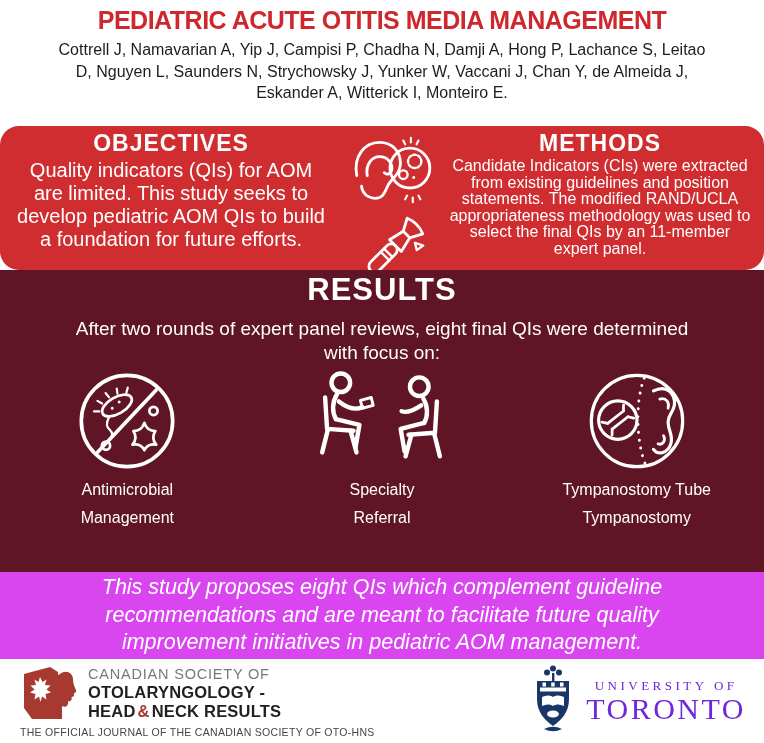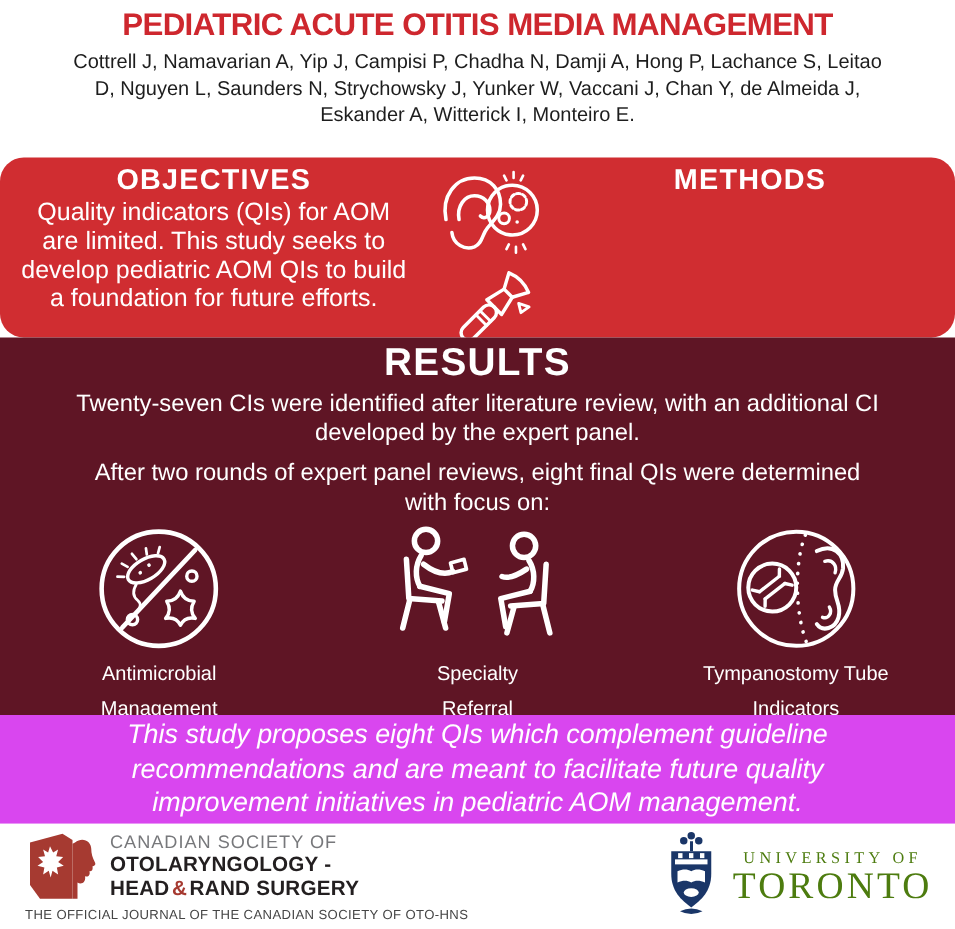--- a/index.html
+++ b/index.html
@@ -56,21 +56,21 @@
     padding:0 14px 0 20px;
   }
   .cso-block { display:flex; flex-direction:column; justify-content:center; }
   .cso-main { display:flex; flex-direction:row; align-items:center; }
   .cso-text { margin-left:10px; }
   .cso-line1 { color:#77787B; font-size:14.5px; letter-spacing:0.8px; line-height:17px; }
   .cso-line2, .cso-line3 { color:#231F20; font-weight:bold; font-size:16.5px; line-height:18.5px; letter-spacing:0.2px; }
   .cso-amp { color:#A63A31; margin:0 2px; }
   .cso-tagline { margin-top:4px; color:#454545; font-size:10.5px; letter-spacing:0.3px; }
   .uoft-block { display:flex; flex-direction:row; align-items:center; margin-right:4px; }
-  .uoft-text { margin-left:10px; text-align:center; color:#4d7c0f; font-family:"Liberation Serif", serif; }
+  .uoft-text { margin-left:10px; text-align:center; color:#6d28d9; font-family:"Liberation Serif", serif; }
   .uoft-line1 { font-size:13px; letter-spacing:3.5px; line-height:15px; }
   .uoft-line2 { font-size:30px; letter-spacing:2.5px; line-height:32px; }
   svg { display:block; }
 </style>
 </head>
 <body>
 
 <div class="page">
 
   <div class="header">
@@ -112,26 +112,26 @@
             <path d="M-9,-38 L9,-38 L5,-55 L-5,-55 Z"></path>
             <path d="M-5,-55 L-12,-68 M5,-55 L12,-68 M-12,-68 Q0,-73 12,-68"></path>
           </g>
           <path d="M68,42 l9,3 -7,5 z" stroke-width="2.5"></path>
         </svg>
       </span>
     </div>
 
     <div class="col-methods">
       <div class="band-heading">METHODS</div>
+      <div class="methods-body">Candidate Indicators (CIs) were extracted from existing guidelines and position statements. The modified RAND/UCLA appropriateness methodology was used to select the final QIs by an 11-member expert panel.</div>
     </div>
   </div>
 
   <div class="band-dark">
     <div class="results-heading">RESULTS</div>
-    <div class="results-p1">Twenty-seven CIs were identified after literature review, with an additional CI developed by the expert panel.</div>
     <div class="results-p2">After two rounds of expert panel reviews, eight final QIs were determined with focus on:</div>
 
     <div class="focus-row">
 
       <div class="focus-col">
         <div class="focus-icon">
           <svg width="106" height="106" viewBox="0 0 116 116" fill="none" stroke="#fff" stroke-linecap="round" stroke-linejoin="round">
             <circle cx="58" cy="58" r="50" stroke-width="4"></circle>
             <line x1="90" y1="24" x2="26" y2="92" stroke-width="4"></line>
             <g transform="translate(47,41) rotate(-30)">
@@ -185,21 +185,21 @@
               <path d="M-11,-4 L11,-4 M-11,4 L11,4"></path>
               <path d="M-11,-4 L-15,-9 M-11,4 L-15,9 M11,-4 L15,-9 M11,4 L15,9"></path>
             </g>
             <path d="M66,11 C56,35 57,80 67,105" stroke-width="3.2" stroke-dasharray="0.1 8.5"></path>
             <path d="M76,25 C90,18 100,27 99,40 C98,49 92,51 92,59 C92,69 98,73 95,83 C92,93 81,96 76,89" stroke-width="3.5"></path>
             <path d="M83,34 C90,32 94,38 92,44" stroke-width="3"></path>
             <path d="M87,74 C90,79 86,85 81,83" stroke-width="3"></path>
           </svg>
         </div>
         <span class="focus-label">Tympanostomy Tube</span>
-        <span class="focus-label">Indicators</span>
+        <span class="focus-label">Tympanostomy</span>
       </div>
 
     </div>
   </div>
 
   <div class="band-pink">
     <div class="conclusion">This study proposes eight QIs which complement guideline recommendations and are meant to facilitate future quality improvement initiatives in pediatric AOM management.</div>
   </div>
 
   <div class="footer">
@@ -209,21 +209,21 @@
         <span>
           <svg width="58" height="58" viewBox="0 0 58 58">
             <path fill="#A63A31" d="M4,10 L30,3 L38,8 L38,55 L12,55 L4,44 Z"></path>
             <path fill="#fff" d="M20,13 l2.5,5 4,-2.5 -1.5,5.5 5.5,0.5 -4,4 4.5,3 -5.5,1.5 1,5.5 -4.5,-3 -1.5,5.5 -1.5,-5.5 -4.5,3 1,-5.5 -5.5,-1.5 4.5,-3 -4,-4 5.5,-0.5 -1.5,-5.5 4,2.5 z"></path>
             <path fill="#A63A31" d="M40,10 C46,5 53,9 53,15 C53,19 54,22 56,26 C57,28 55,29 54,29 C54.5,32 53.5,33 51.5,33 C52.5,36 50.5,38 48,37 C49,42 45,44 42,42 L42,55 L38,55 L38,11 Z"></path>
           </svg>
         </span>
         <div class="cso-text">
           <div class="cso-line1">CANADIAN SOCIETY OF</div>
           <div class="cso-line2">OTOLARYNGOLOGY -</div>
-          <div class="cso-line3"><span>HEAD</span><span class="cso-amp">&amp;</span><span>RAND SURGERY</span></div>
+          <div class="cso-line3"><span>HEAD</span><span class="cso-amp">&amp;</span><span>NECK RESULTS</span></div>
         </div>
       </div>
       <div class="cso-tagline">THE OFFICIAL JOURNAL OF THE CANADIAN SOCIETY OF OTO-HNS</div>
     </div>
 
     <div class="uoft-block">
       <span>
         <svg width="46" height="72" viewBox="0 0 46 72">
           <g fill="#1A3668">
             <rect x="22" y="8" width="2.4" height="8"></rect>

